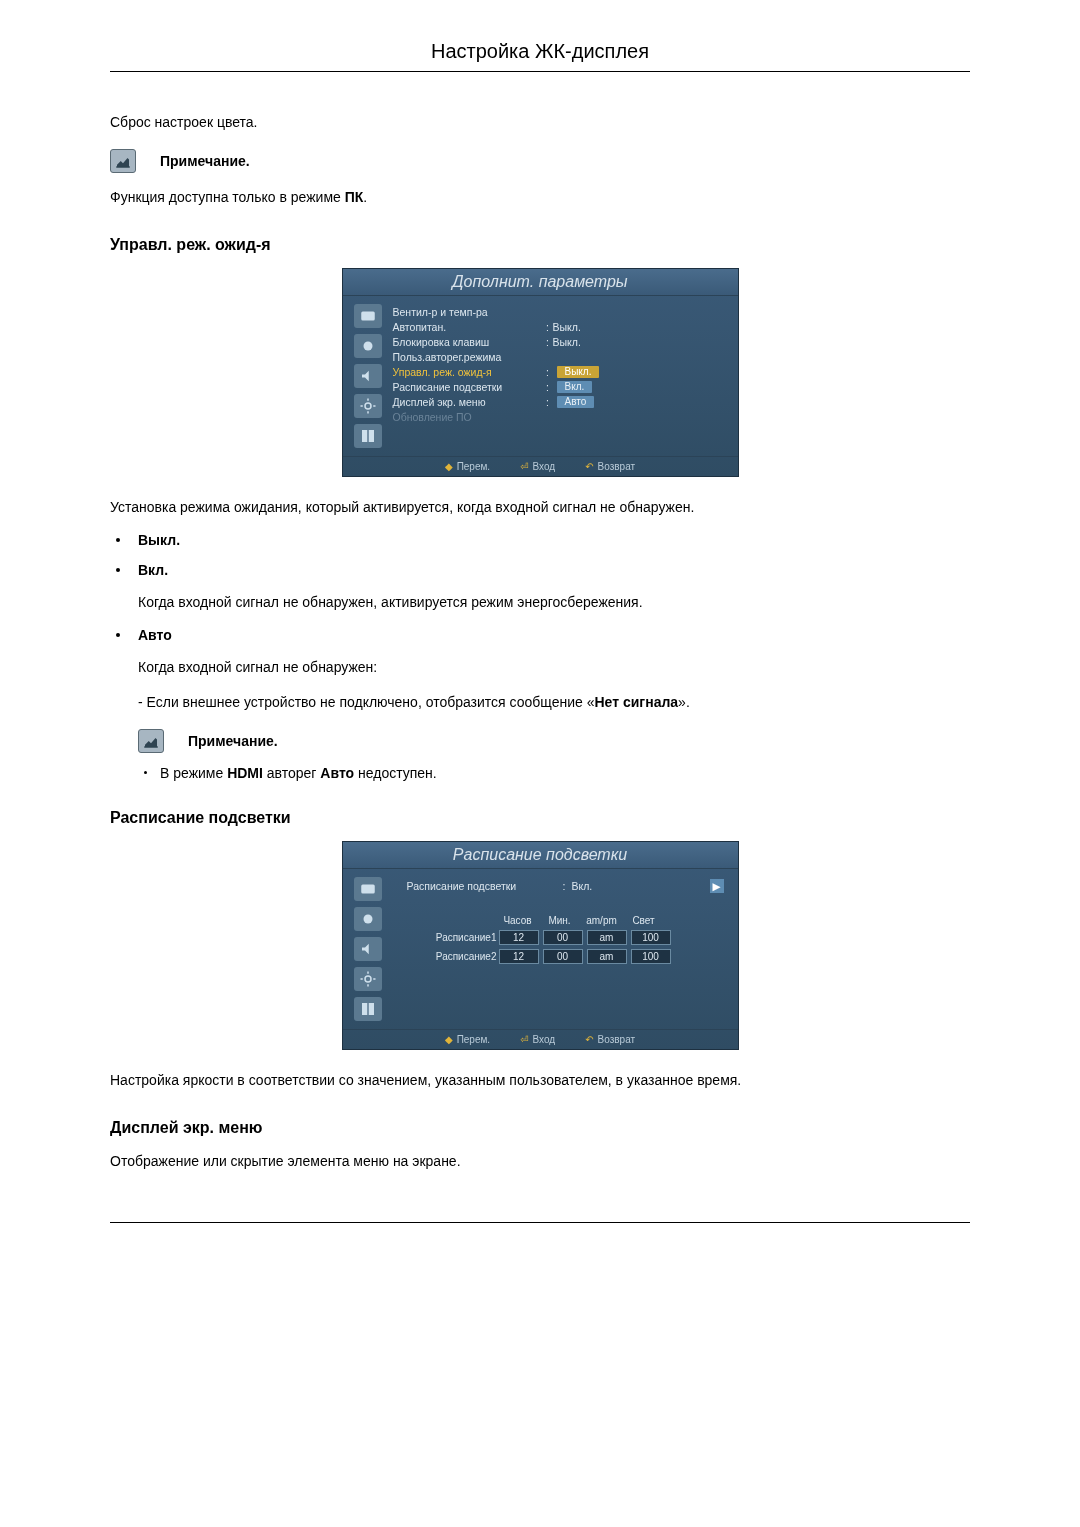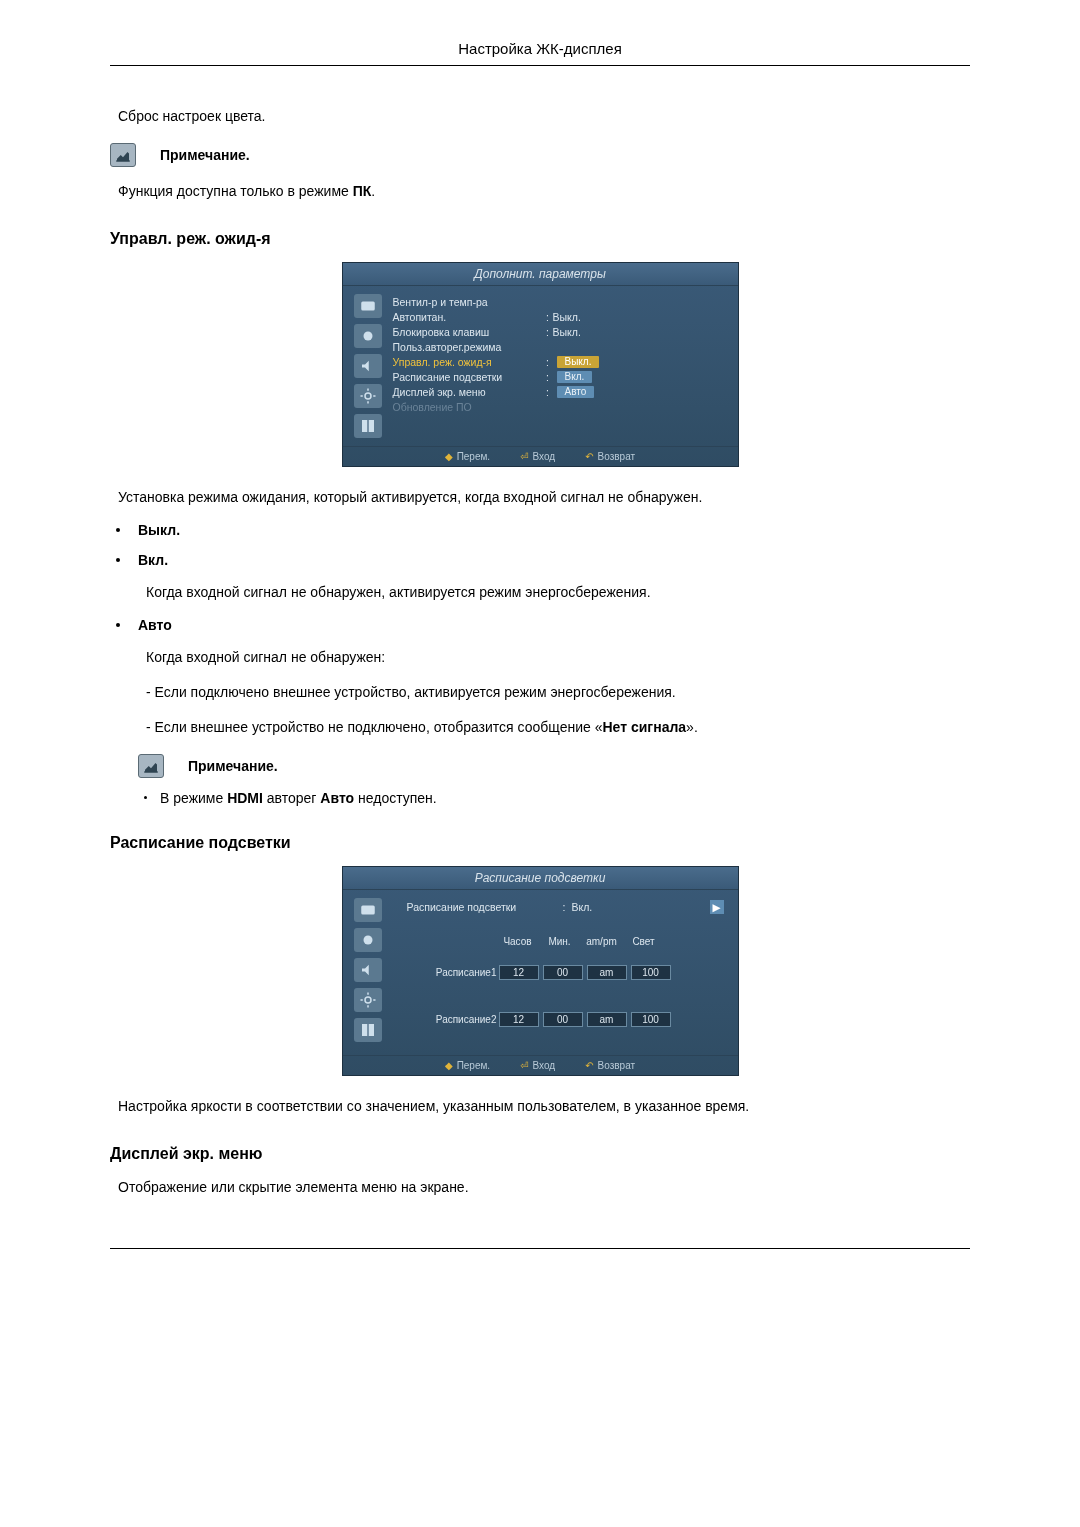--- a/index.html
+++ b/index.html
@@ -10,27 +10,27 @@
     background: #fff;
   }
   .page {
     width: 1080px;
     margin: 0 auto;
     padding: 40px 110px 60px 110px;
     box-sizing: border-box;
   }
   .header {
     text-align: center;
-    font-size: 15px;
+    font-size: 20px;
     padding-bottom: 8px;
     border-bottom: 1px solid #000;
     margin-bottom: 40px;
   }
   .indent1 { margin-left: 110px; }
-  .para { margin: 14px 8px; line-height: 1.5; }
+  .para { margin: 14px 0; line-height: 1.5; }
   .justify { text-align: justify; }
   h2.section-heading {
     font-size: 16px;
     font-weight: bold;
     margin: 28px 0 14px 0;
   }
   .note-row {
     margin: 16px 0 10px 0;
     display: flex;
     align-items: center;
@@ -96,21 +96,21 @@
     color: #dce6ee;
     position: relative;
   }
   .osd-title {
     text-align: center;
     background: linear-gradient(#4a6c8c, #3a5a78);
     padding: 4px 0;
     font-style: italic;
     color: #d9e3eb;
     border-bottom: 1px solid #2b4357;
-    font-size: 12px;
+    font-size: 16px;
   }
   .osd-body {
     display: flex;
   }
   .osd-iconbar {
     width: 50px;
     display: flex;
     flex-direction: column;
     align-items: center;
     padding: 8px 0;
@@ -191,21 +191,21 @@
   }
   .osd2-hrow, .osd2-drow {
     display: flex;
     align-items: center;
     margin-bottom: 4px;
   }
   .osd2-hrow .sp, .osd2-drow .sp { width: 90px; text-align: right; }
   .osd2-hrow .c, .osd2-drow .c { width: 42px; text-align: center; margin-top: 12px; }
   .osd2-drow .cell {
     width: 38px;
-    margin: 14px 2px;
+    margin: 0 2px;
     text-align: center;
     background: #1e3243;
     border: 1px solid #6a8aa1;
     font-size: 10px;
     padding: 1px 0;
   }
   .footer-line {
     border-top: 1px solid #000;
     margin-top: 50px;
   }
@@ -328,21 +328,20 @@
     </li>
     <li>
       <span class="bullet-dot"></span>
       <div class="bold">Вкл.</div>
       <div class="para">Когда входной сигнал не обнаружен, активируется режим энергосбережения.</div>
     </li>
     <li>
       <span class="bullet-dot"></span>
       <div class="bold">Авто</div>
       <div class="para">Когда входной сигнал не обнаружен:</div>
-      <div class="para">- Если подключено внешнее устройство, активируется режим энергосбережения.</div>
       <div class="para">
         <span>- Если внешнее устройство не подключено, отобразится сообщение «</span><span class="bold">Нет сигнала</span><span>».</span>
       </div>
       <div class="note-row">
         <span class="note-icon">
           <svg viewBox="0 0 24 24">
               <path d="M4 17l5-5 3 3 6-7 2 2v10H4z" fill="#2f4452"></path>
               <path d="M3 20h18" stroke="#2f4452" stroke-width="2"></path>
             </svg>
         </span>

